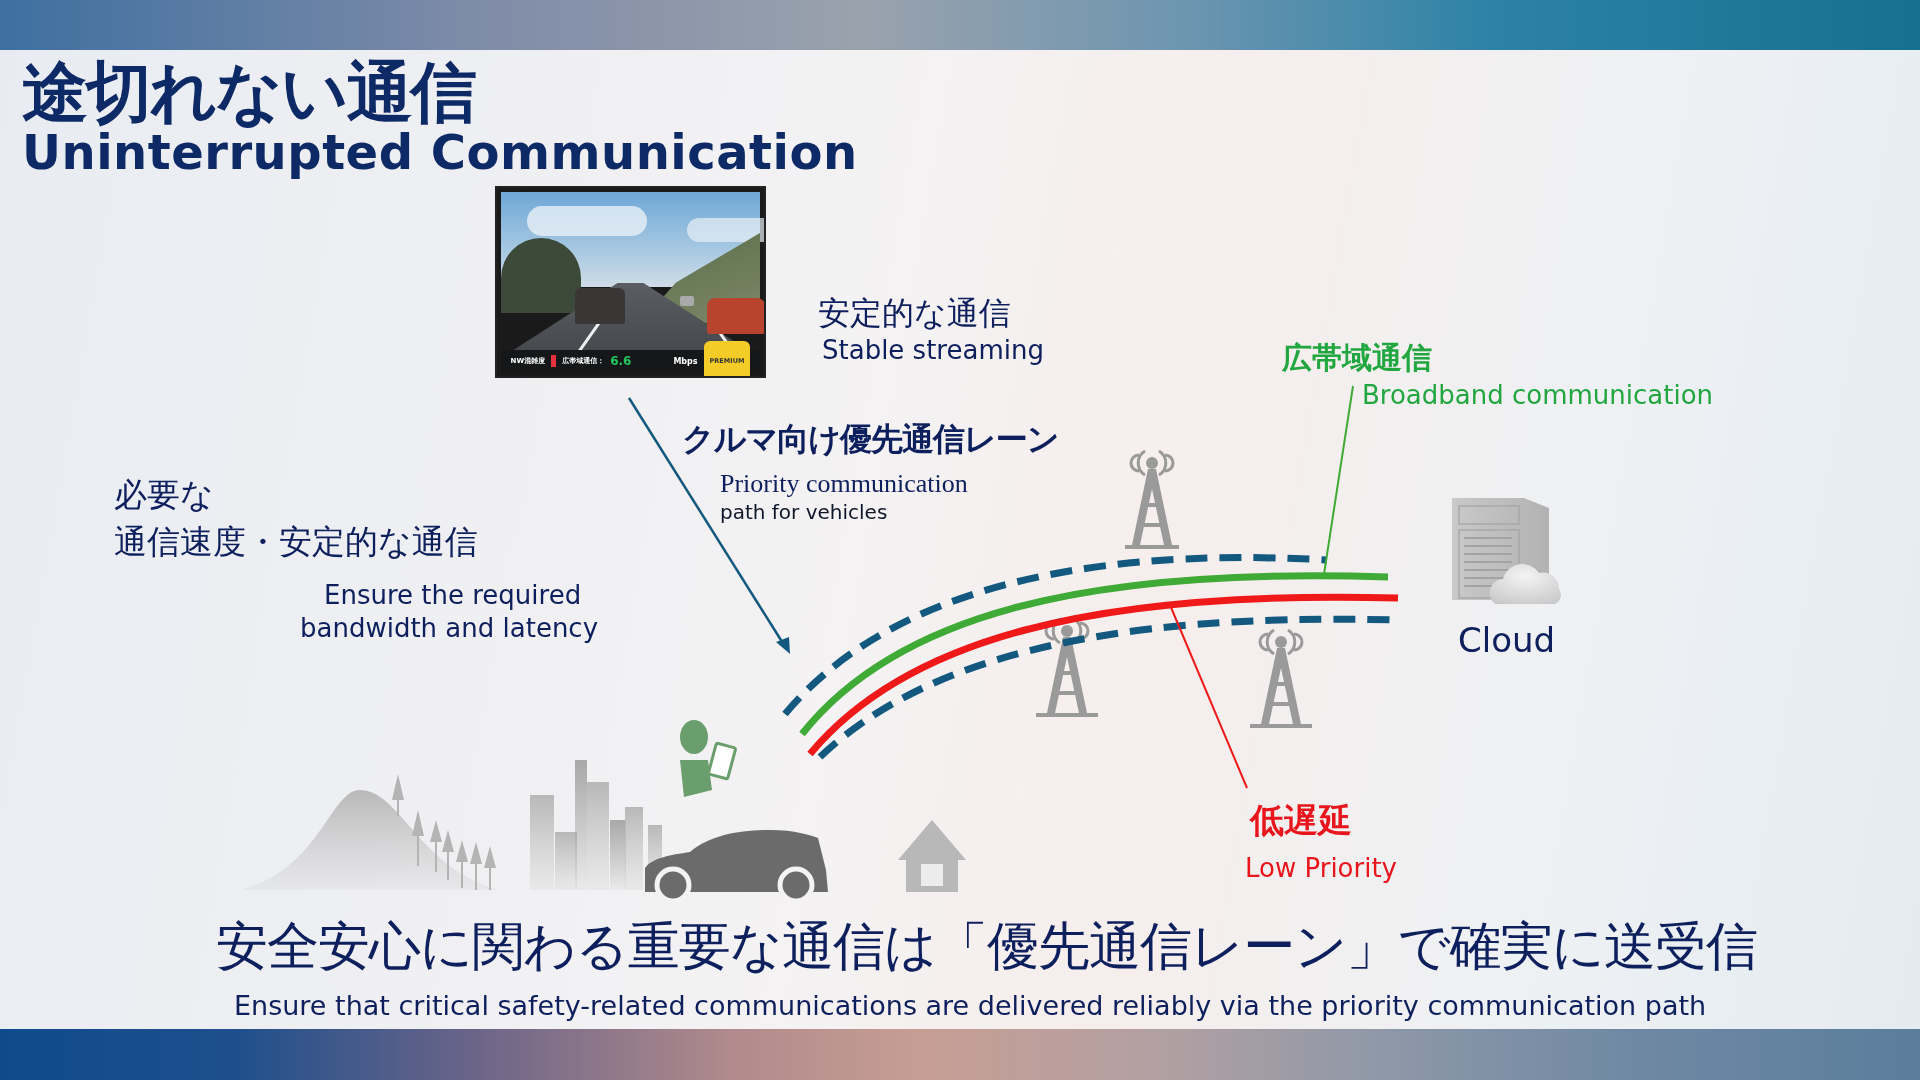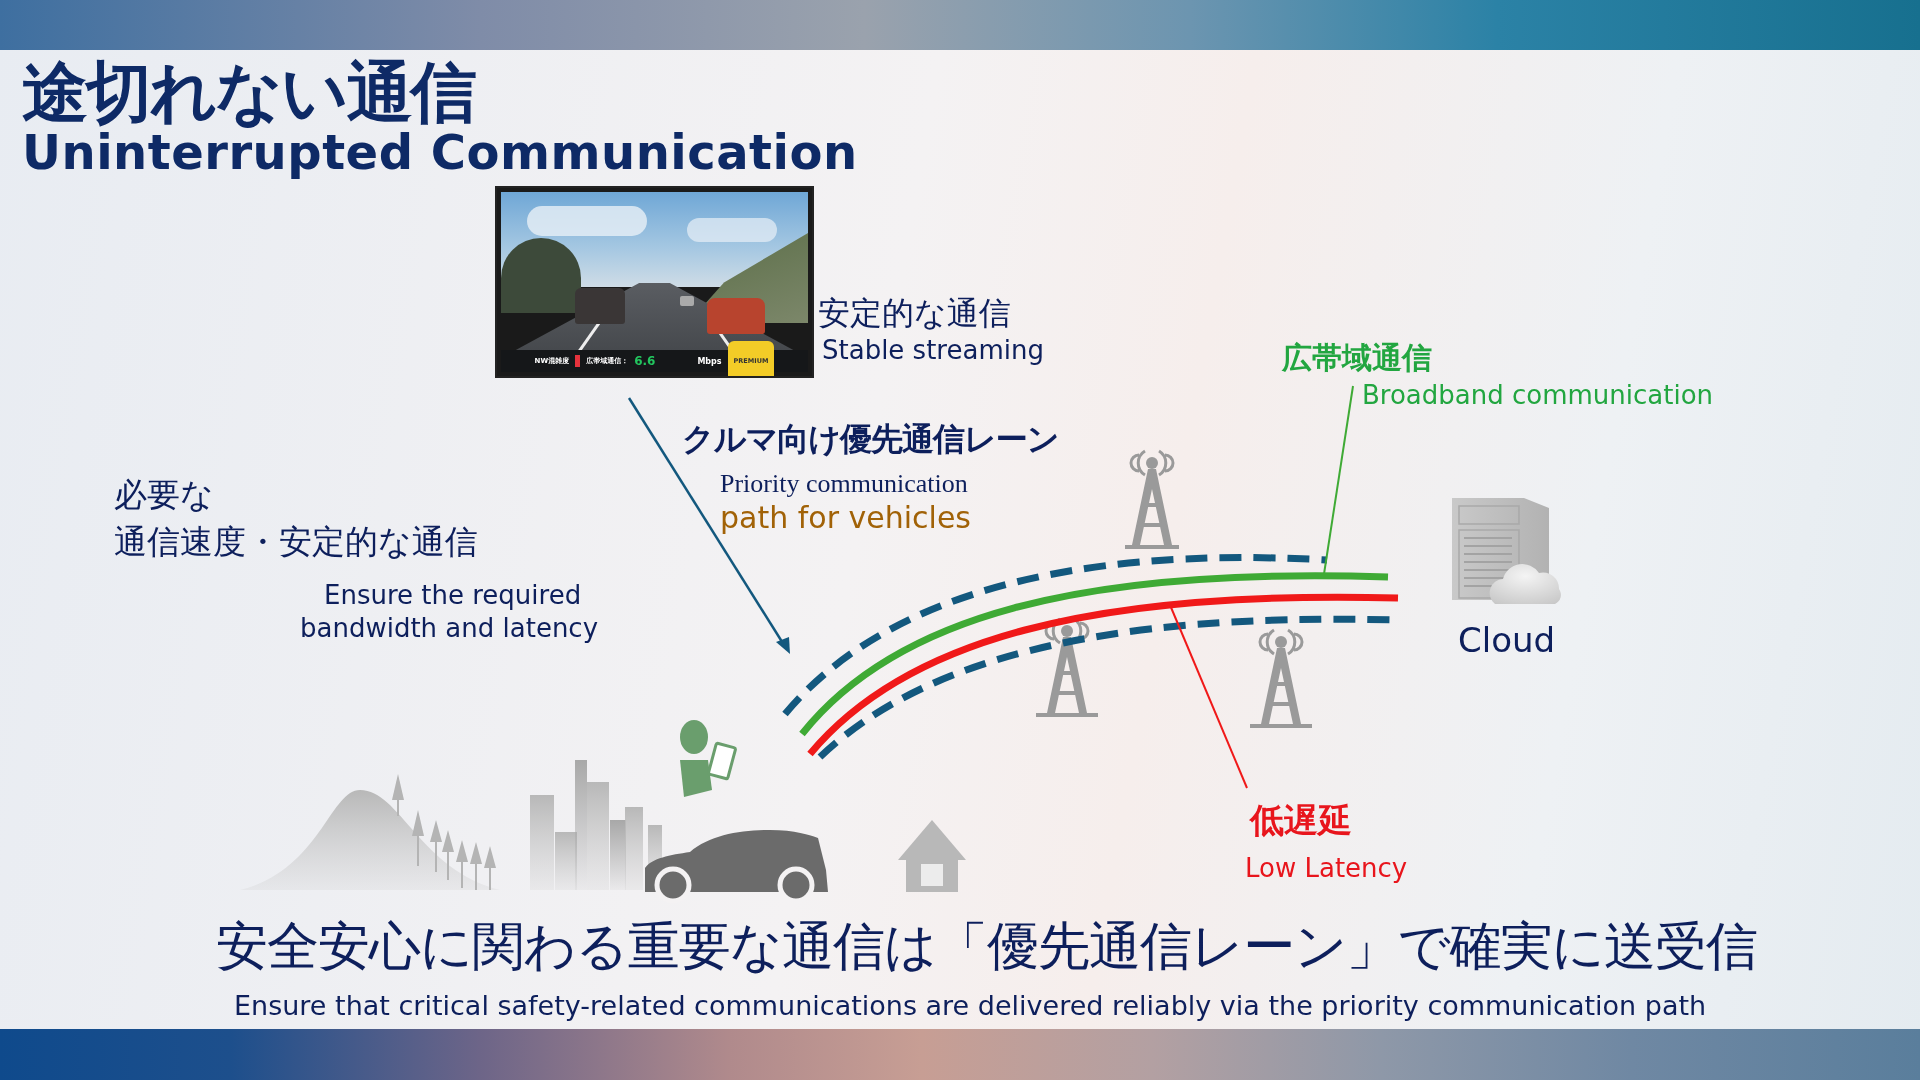--- a/index.html
+++ b/index.html
@@ -19,21 +19,21 @@
   }
   .title-jp {
     position:absolute; left:22px; top:60px; font-size:66px; font-weight:bold;
     color:#0e2a66; letter-spacing:-2px; line-height:1;
   }
   .title-en {
     position:absolute; left:22px; top:128px; font-size:48px; font-weight:bold;
     color:#0e2a66; line-height:1; letter-spacing:0.5px;
   }
   .video {
-    position:absolute; left:495px; top:186px; width:319px; height:192px;
+    position:absolute; left:495px; top:186px; width:271px; height:192px;
     background:#1a1a1a; border:2px solid #222; box-sizing:border-box; overflow:hidden;
   }
   .video .sky {
     position:absolute; left:4px; top:4px; right:4px; height:95px;
     background: linear-gradient(180deg, #6fa7d6 0%, #a6c8e2 60%, #cfdce6 100%);
   }
   .video .cloud1 { position:absolute; left:30px; top:18px; width:120px; height:30px; background:#e8f0f6; border-radius:20px; opacity:.8; }
   .video .cloud2 { position:absolute; left:190px; top:30px; width:90px; height:24px; background:#e8f0f6; border-radius:20px; opacity:.7; }
   .video .hill-left { position:absolute; left:4px; top:50px; width:80px; height:75px; background:#3d4a3a; border-radius:40px 40px 0 0; }
   .video .hill-right { position:absolute; right:4px; top:45px; width:120px; height:90px; background: linear-gradient(160deg,#5b6e48,#7c876a); clip-path: polygon(100% 0, 100% 100%, 0 100%, 30% 55%); }
@@ -56,21 +56,21 @@
   .hud .speed { color:#22c55e; font-size:12px;text-align:center; }
   .hud .mbps { font-size:8px;padding-left:36px; }
   .hud .premium { background:#f3cc27; color:#333; border-radius:6px; padding:16px 6px; font-size:6.5px; }
   .label { position:absolute; line-height:1.2; white-space:nowrap; }
   .stable-jp { left:818px; top:294px; font-size:32px; color:#0d1f5c; }
   .stable-en { left:822px; top:335px; font-size:26px; color:#0d1f5c; }
   .bb-jp { left:1282px; top:340px; font-size:30px; color:#22a640; font-weight:bold; }
   .bb-en { left:1362px; top:380px; font-size:26px; color:#22a640; }
   .lane-jp { left:682px; top:420px; font-size:32px; font-weight:bold; color:#0d1f5c; letter-spacing:-1px; }
   .lane-en1 { left:720px; top:468px; font-size:26px; color:#0d1f5c;font-family:Liberation Serif, serif; }
-  .lane-en2 { left:720px; top:500px; font-size:30px; color:#a16207; }
+  .lane-en2 { left:720px; top:500px; font-size:20px; color:#0f172a; }
   .req-jp1 { left:114px; top:475px; font-size:33px; color:#0d1f5c; }
   .req-jp2 { left:114px; top:522px; font-size:33px; color:#0d1f5c; }
   .req-en1 { left:300px; top:580px; font-size:26px; color:#0d1f5c;margin-left:24px; }
   .req-en2 { left:300px; top:613px; font-size:26px; color:#0d1f5c; }
   .cloud-label { left:1458px; top:620px; font-size:34px; color:#0d1f5c; }
   .ll-jp { left:1250px; top:800px; font-size:34px; font-weight:bold; color:#e8151c; }
   .ll-en { left:1245px; top:853px; font-size:26px; color:#e8151c; }
   .bottom-jp { left:216px; top:915px; font-size:52px; color:#0d1f5c; letter-spacing:-1px; }
   .bottom-en { left:234px; top:990px; font-size:27px; color:#0d1f5c; }
   svg.diagram { position:absolute; left:0; top:0; width:1920px; height:1080px; pointer-events:none; }
@@ -236,16 +236,16 @@
 <div class="label lane-en2">path for vehicles</div>
 
 <div class="label req-jp1">必要な</div>
 <div class="label req-jp2">通信速度・安定的な通信</div>
 <div class="label req-en1">Ensure the required</div>
 <div class="label req-en2">bandwidth and latency</div>
 
 <div class="label cloud-label">Cloud</div>
 
 <div class="label ll-jp">低遅延</div>
-<div class="label ll-en">Low Latency</div>
+<div class="label ll-en">Low Priority</div>
 
 <div class="label bottom-jp">安全安心に関わる重要な通信は「優先通信レーン」で確実に送受信</div>
 <div class="label bottom-en">Ensure that critical safety-related communications are delivered reliably via the priority communication path</div>
 
 </body></html>

